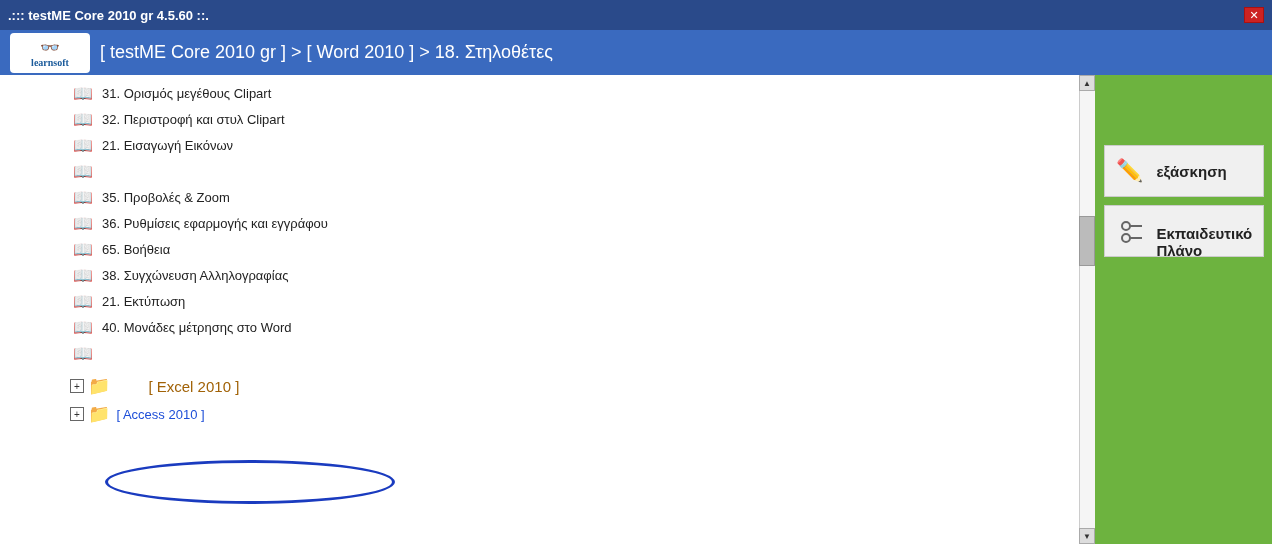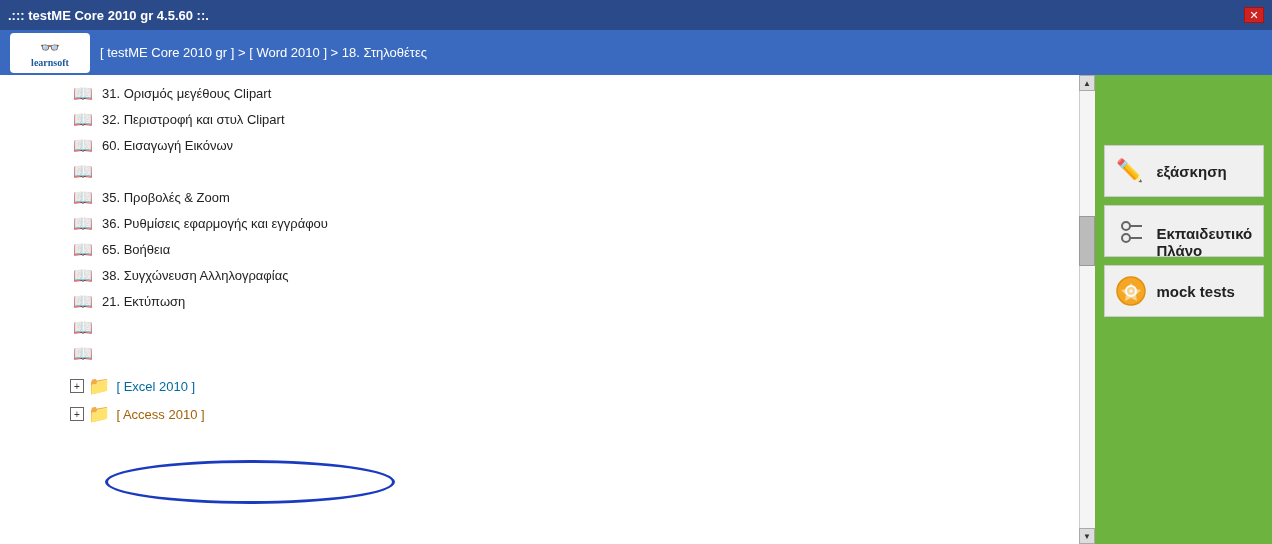--- a/index.html
+++ b/index.html
@@ -61,21 +61,21 @@
       flex-direction: column;
       font-weight: bold;
       font-size: 12px;
       color: #2a5a9a;
     }
     .logo-glasses {
       font-size: 16px;
     }
     .breadcrumb {
       color: white;
-      font-size: 13px;
+      font-size: 18px;
       text-align: right;
     }
 
     
     .main-content {
       display: flex;
       width: 100%;
       height: calc(544px - 75px);
     }
 
@@ -264,21 +264,21 @@
             <div class="tree-item">
               <span class="book-icon">📖</span>
               <span>31. Ορισμός μεγέθους Clipart</span>
             </div>
             <div class="tree-item">
               <span class="book-icon">📖</span>
               <span>32. Περιστροφή και στυλ Clipart</span>
             </div>
             <div class="tree-item">
               <span class="book-icon">📖</span>
-              <span>60. Εισαγωγή Εικόνων</span>
+              <span>21. Εισαγωγή Εικόνων</span>
             </div>
             <div class="tree-item">
               <span class="book-icon">📖</span>
             </div>
             <div class="tree-item">
               <span class="book-icon">📖</span>
               <span>35. Προβολές &amp; Zoom</span>
             </div>
             <div class="tree-item">
               <span class="book-icon">📖</span>
@@ -291,36 +291,37 @@
             <div class="tree-item">
               <span class="book-icon">📖</span>
               <span>38. Συγχώνευση Αλληλογραφίας</span>
             </div>
             <div class="tree-item">
               <span class="book-icon">📖</span>
               <span>21. Εκτύπωση</span>
             </div>
             <div class="tree-item">
               <span class="book-icon">📖</span>
+              <span>40. Μονάδες μέτρησης στο Word</span>
             </div>
             <div class="tree-item" style="font-weight: normal;">
               <span class="book-icon">📖</span>
             </div>
           </div>
 
         <div style="margin-top: 6px; padding-left: 0px;">
           <div style="display:flex; align-items:center; padding: 3px 0;">
             <div class="expand-btn">+</div>
             <span style="font-size:18px; margin-right:6px;">📁</span>
-            <span style="font-size:13px; color:#0369a1;">[ Excel 2010 ]</span>
+            <span style="font-size:15px; color:#a16207;margin-left:32px;">[ Excel 2010 ]</span>
           </div>
           <div style="display:flex; align-items:center; padding: 3px 0;">
             <div class="expand-btn">+</div>
             <span style="font-size:18px; margin-right:6px;">📁</span>
-            <span style="font-size:13px; color:#a16207;">[ Access 2010 ]</span>
+            <span style="font-size:13px; color:#1d4ed8;">[ Access 2010 ]</span>
           </div>
         </div>
       </div>
     </div>
 
     <div class="oval-highlight"></div>
 
     <div class="scrollbar-track" style="position:absolute;right:0;top:0;width:16px;height:100%;background:#f5f5f5;border-left:1px solid #ccc;">
       <div class="scrollbar-btn-up">▲</div>
       <div class="scrollbar-thumb"></div>
@@ -341,26 +342,15 @@
           <circle cx="10" cy="10" r="4" fill="none" stroke="#666" stroke-width="2"></circle>
           <line x1="14" y1="10" x2="26" y2="10" stroke="#666" stroke-width="2"></line>
           <circle cx="10" cy="22" r="4" fill="none" stroke="#666" stroke-width="2"></circle>
           <line x1="14" y1="22" x2="26" y2="22" stroke="#666" stroke-width="2"></line>
         </svg>
       </div>
       <span class="right-btn-label" style="white-space:pre-line;margin-top:22px;">Εκπαιδευτικό
 Πλάνο</span>
     </div>
 
-    <div class="right-btn">
-      <div class="right-btn-icon">
-        <svg width="32" height="32" viewBox="0 0 32 32">
-          <circle cx="16" cy="16" r="14" fill="#f5a623" stroke="#e09010" stroke-width="1.5"></circle>
-          <path d="M16 8 L20 14 L26 15 L21 20 L22 26 L16 23 L10 26 L11 20 L6 15 L12 14 Z" fill="#fff" opacity="0.5"></path>
-          <circle cx="16" cy="16" r="5" fill="none" stroke="white" stroke-width="2"></circle>
-          <circle cx="16" cy="16" r="1.5" fill="white"></circle>
-        </svg>
-      </div>
-      <span class="right-btn-label">mock tests</span>
-    </div>
 
   </div>
 </div>
 
 </body></html>

